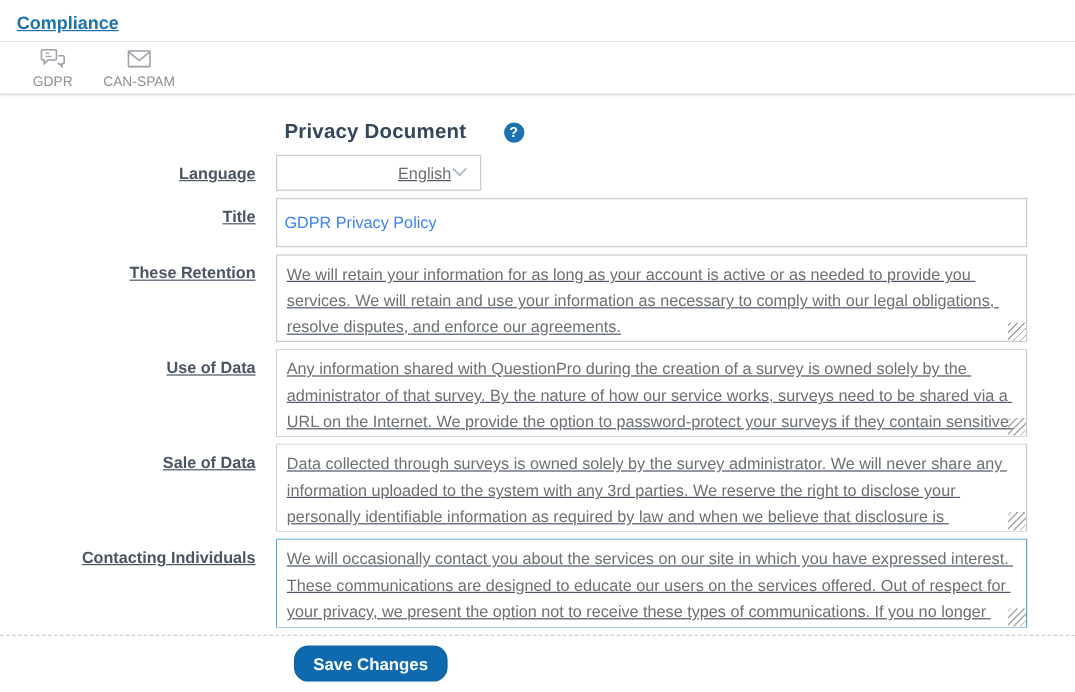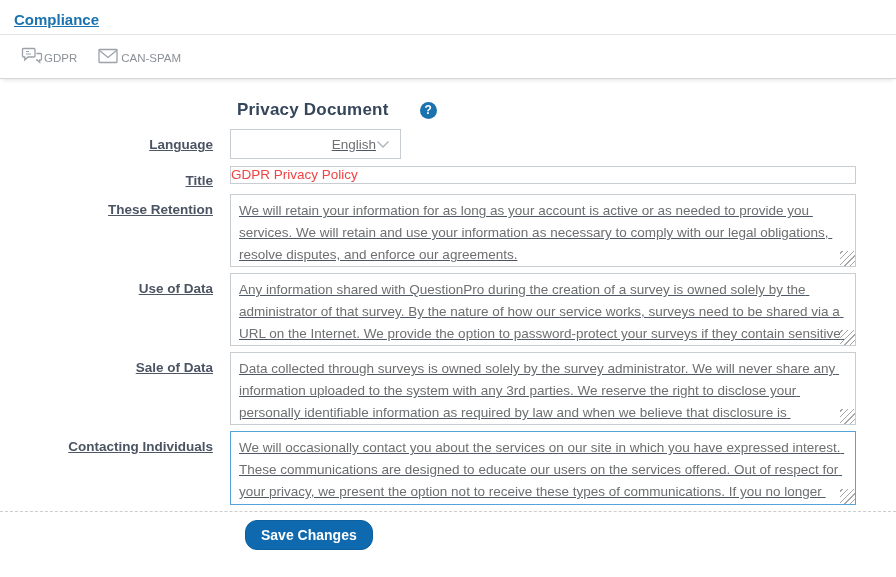--- a/index.html
+++ b/index.html
@@ -25,20 +25,21 @@
     border-bottom: 1px solid #d6d6d6;
     box-shadow: 0 3px 4px -2px rgba(0,0,0,0.12);
     height: 45px;
     display: flex;
     align-items: center;
     padding-left: 16px;
     background: #ffffff;
   }
   .tab {
     display: flex;
+    flex-direction: column;
     align-items: center;
     margin-right: 10px;
     min-width: 56px;
     cursor: pointer;
     padding: 1px 4px;
   }
   .tab .tab-icon { height: 23px; display: flex; align-items: center; }
   .tab .tab-label {
     font-size: 11.5px;
     color: #8b9197;
@@ -90,26 +91,26 @@
     border: 1px solid #c8cdd2;
     background: #ffffff;
     display: flex;
     align-items: center;
     justify-content: flex-end;
     padding: 0 10px;
     cursor: pointer;
   }
   .select-value { font-size: 13.5px; color: #6d6f71; }
   .text-input {
-    width: 626px; height: 18px;
+    width: 626px; height: 41px;
     border: 1px solid #c8cdd2;
-    padding: 0 0;
+    padding: 0 6px;
     font-family: "Liberation Sans", sans-serif;
     font-size: 13.5px;
-    color: #ef4444;
+    color: #3b82f6;
     outline: none;
     background: #fff;
   }
   textarea {
     width: 626px;
     border: 1px solid #c8cdd2;
     padding: 5px 8px;
     font-family: "Liberation Sans", sans-serif;
     font-size: 13.5px;
     line-height: 22px;

